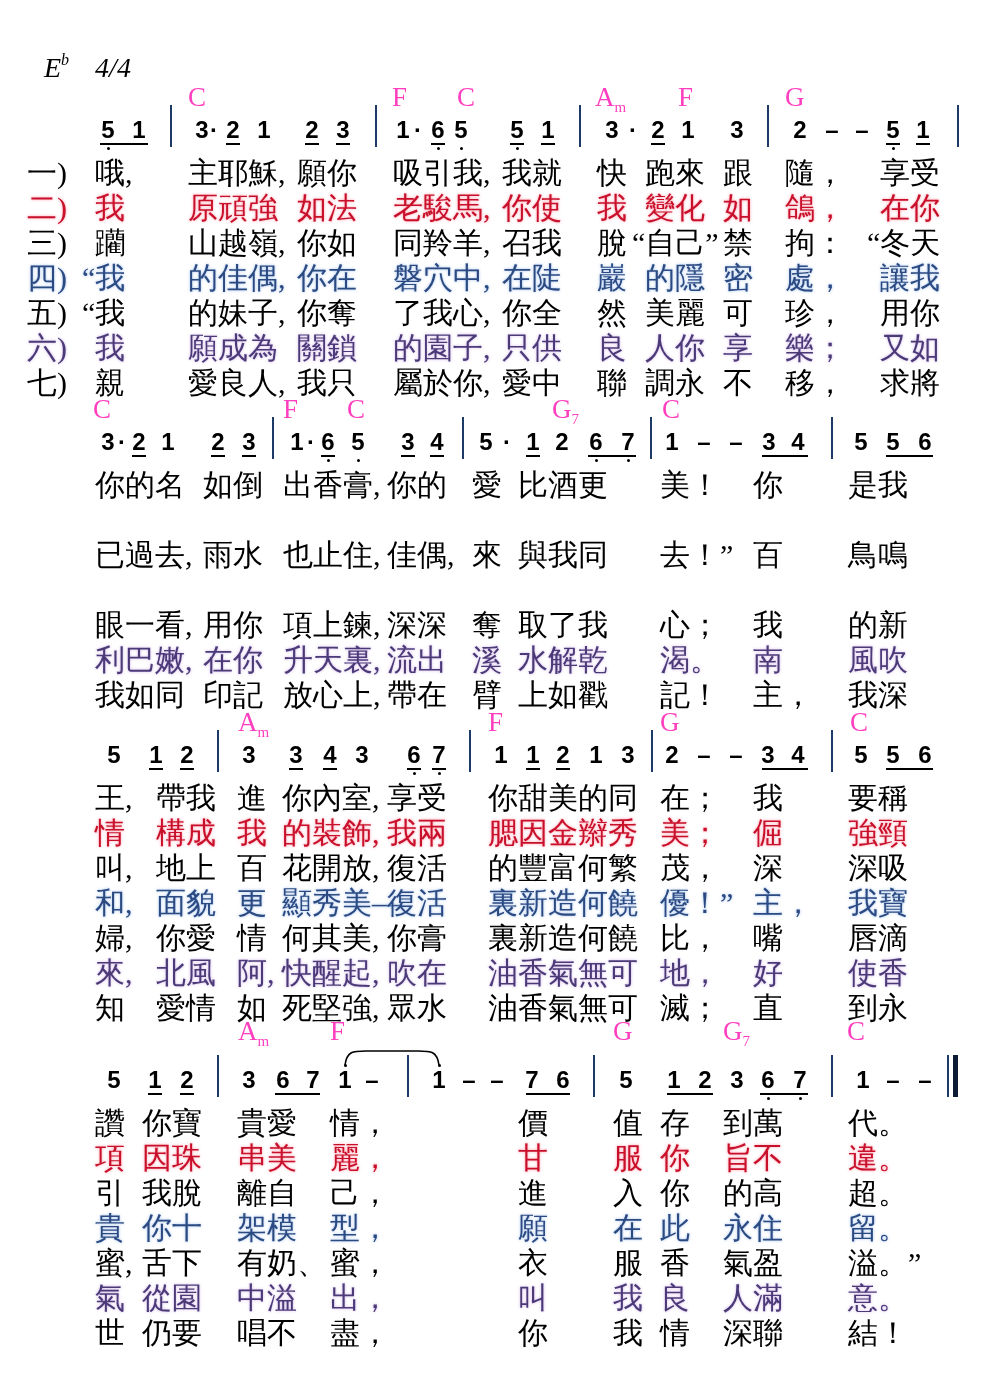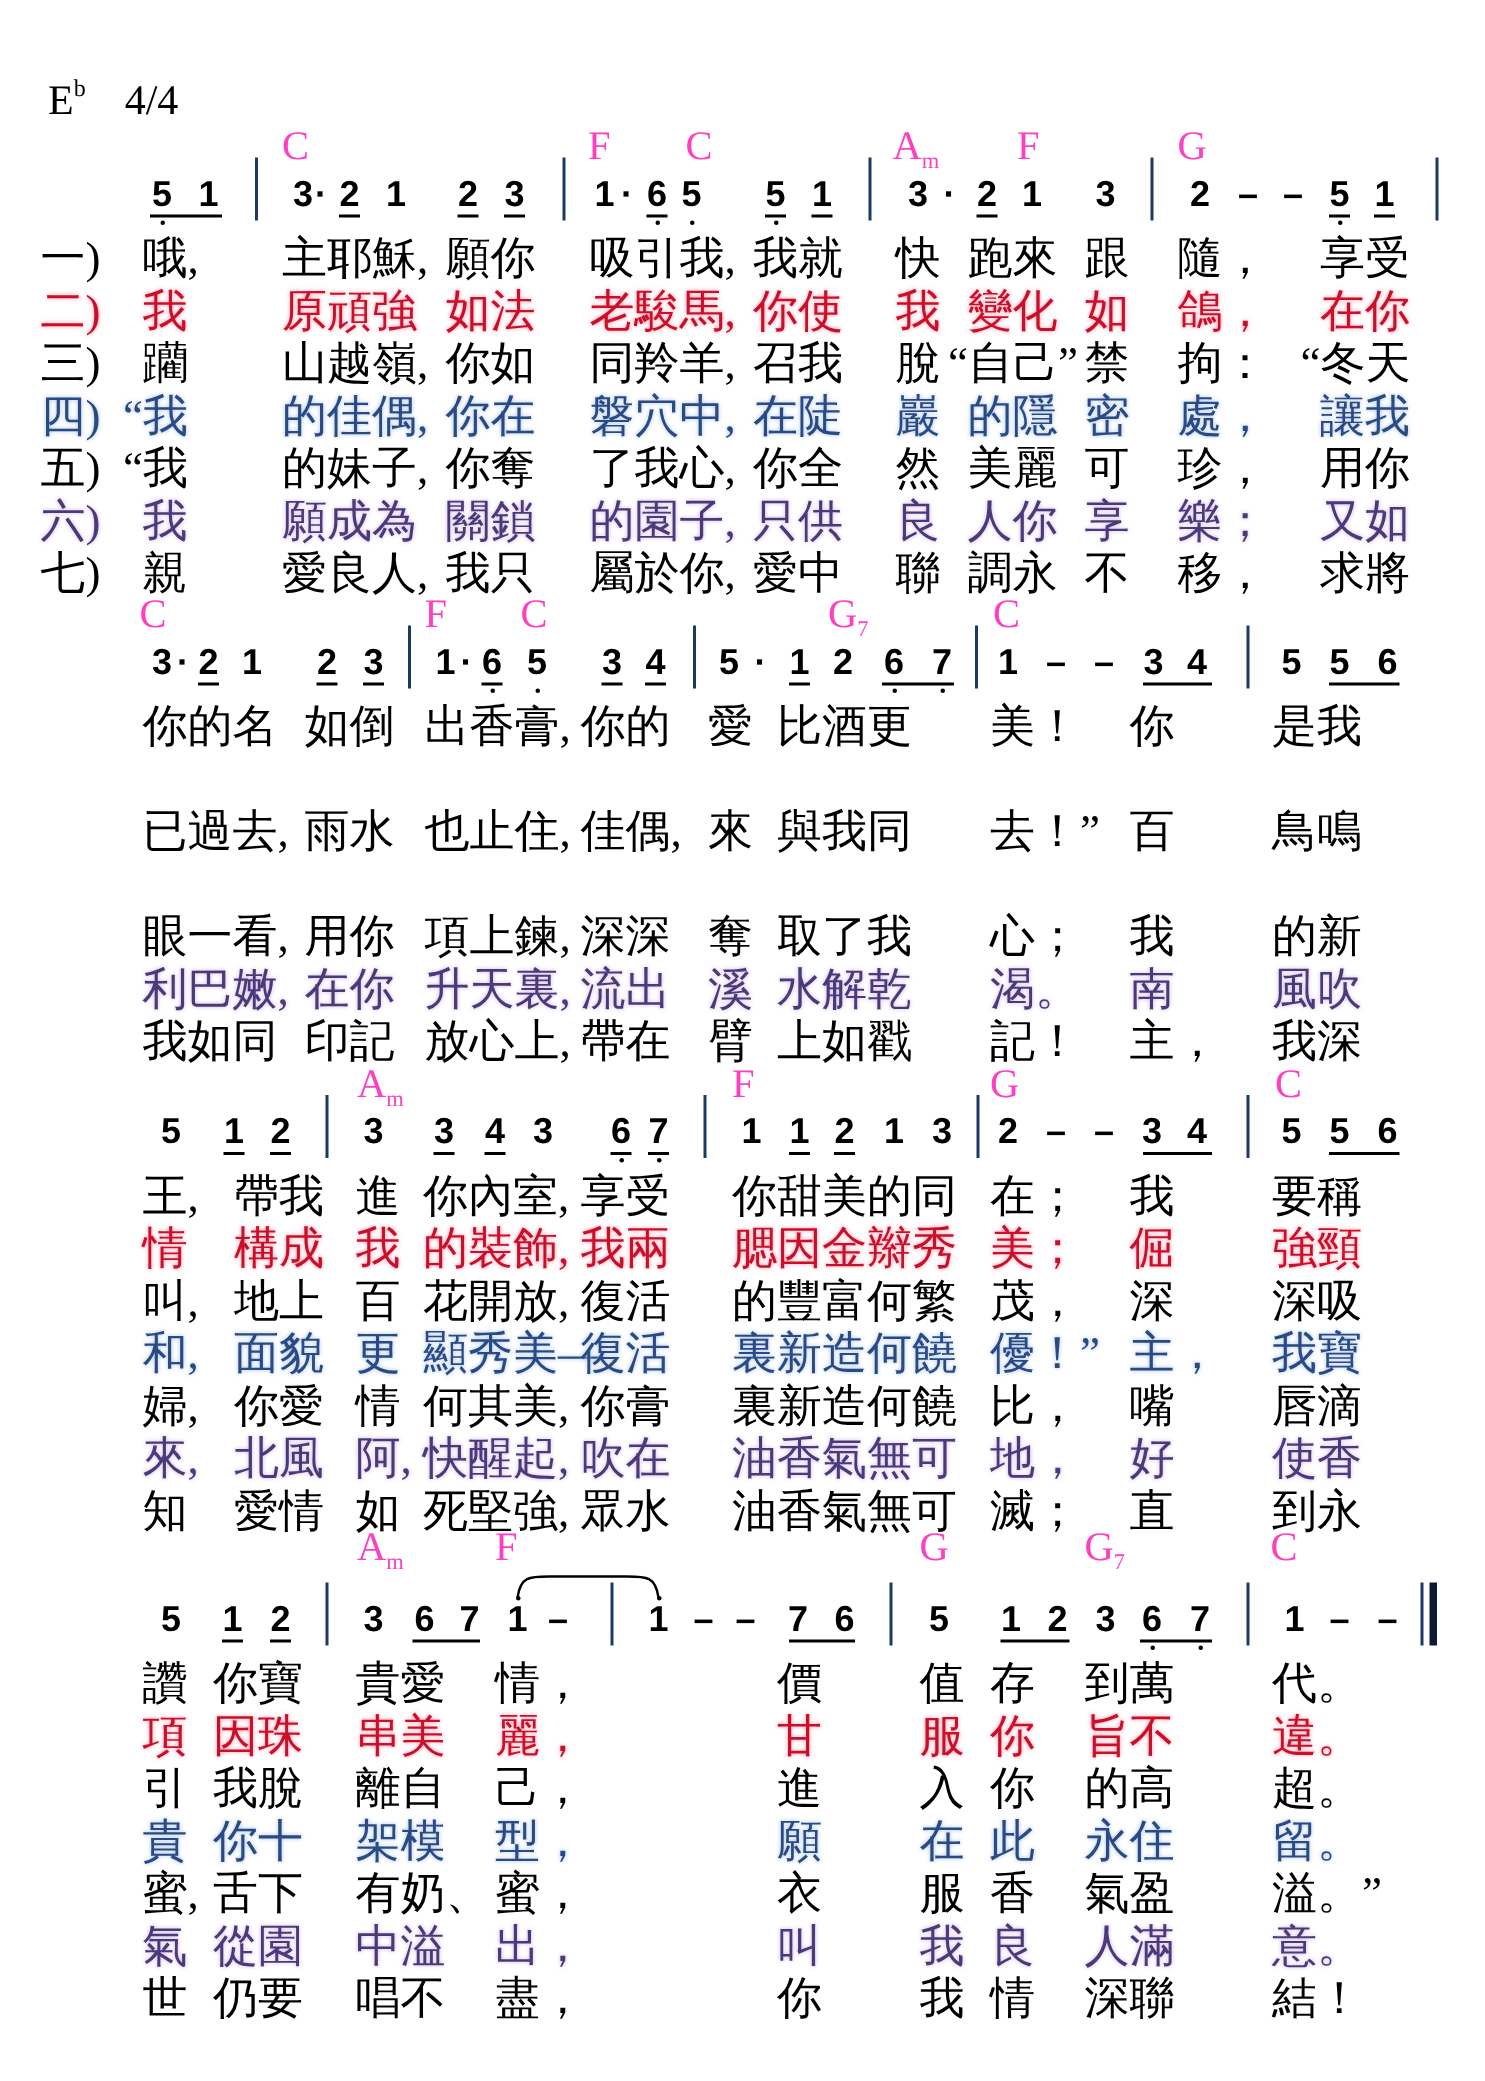--- a/index.html
+++ b/index.html
@@ -2,21 +2,21 @@
 <html><head>
 <meta charset="utf-8">
 <style>
   html, body { margin:0; padding:0; background:#ffffff; }
   #page { position:relative; width:990px; height:1387px; overflow:hidden; background:#ffffff; color:#000; font-family:"Liberation Serif", serif; }
 
   .title { position:absolute; top:12px; left:395px; white-space:nowrap; line-height:40px; }
   .t-num { font-family:"Liberation Serif", serif; font-weight:bold; font-size:28px; }
   .t-name { font-family:"Liberation Serif", serif; font-size:31px; margin-left:14px; }
 
-  .key { position:absolute; top:50px; left:32px; white-space:nowrap; font-family:"Liberation Serif", serif; font-size:28px; line-height:36px; }
+  .key { position:absolute; top:50px; left:44px; white-space:nowrap; font-family:"Liberation Serif", serif; font-size:28px; line-height:36px;font-style:italic; }
   .key sup { font-size:16px; vertical-align:12px; line-height:0; }
   .key .ts { margin-left:26px; }
 
   .sys { position:absolute; left:0; width:990px; height:330px; }
 
   .ch { position:absolute; top:84px; font-family:"Liberation Serif", serif; font-size:27px; line-height:27px; color:#ff3fbf; white-space:nowrap; }
   .ch sub { font-size:15px; vertical-align:-6px; line-height:0; }
   .sys4 .ch { top:68px; }
 
   .n { position:absolute; top:118px; width:16px; height:24px; text-align:center; font-family:"Liberation Sans", sans-serif; font-weight:bold; font-size:24px; line-height:24px; color:#000; }

